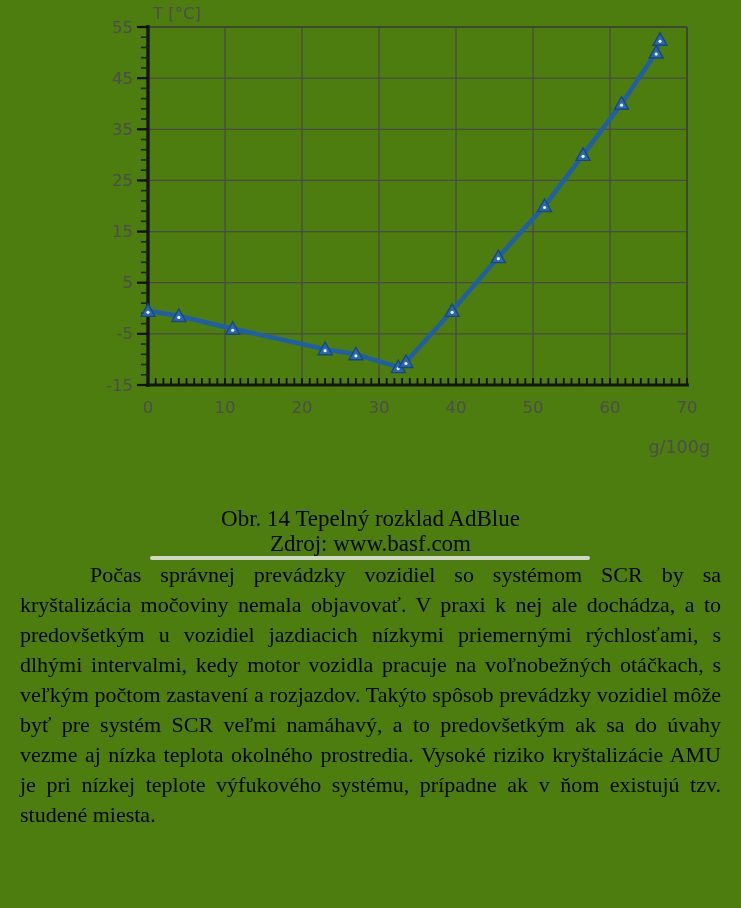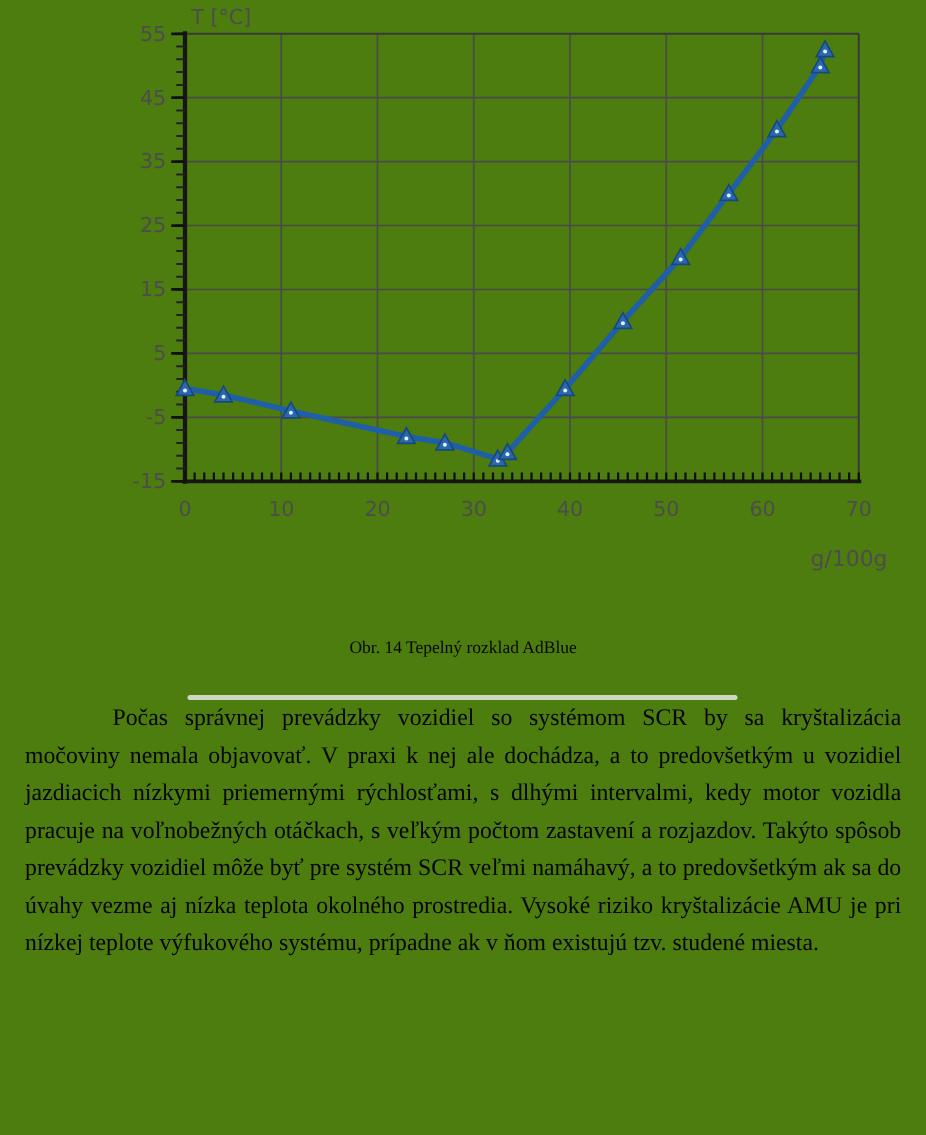--- a/index.html
+++ b/index.html
@@ -9,25 +9,25 @@
   }
   .figure{position:absolute;left:93px;top:4px;width:640px;height:466px;margin:0;}
   .figure svg{display:block;}
   svg text{font-family:"DejaVu Sans",sans-serif;fill:#4d4d4d;}
   .scan-artifact{
     position:absolute;left:150px;top:556px;width:440px;height:4px;
     background:#e6e6e6;border-radius:2px;opacity:.85;
   }
   .caption{
     position:absolute;left:0;top:506px;width:741px;text-align:center;
-    font-size:14px;line-height:25px;color:#070707;font-family:Liberation Serif, serif;
+    font-size:23px;line-height:25px;color:#070707;font-family:Liberation Serif, serif;
   }
   .body-text{
     position:absolute;left:20px;top:560px;width:701px;
-    font-size:19px;line-height:30px;text-align:justify;color:#050505;
+    font-size:22px;line-height:30px;text-align:justify;color:#050505;
   }
   .body-text p{margin:0;text-indent:70px;}
   .body-text p + p{margin-top:20px;}
 </style>
 </head>
 <body>
 
 <div class="page">
 
   <figure class="figure">
@@ -210,19 +210,20 @@
         <text x="594" y="409" text-anchor="middle" font-size="16.5" fill="#4d4d4d">70</text>
         <text x="60" y="15" text-anchor="start" font-size="16.5" fill="#5a5a5a">T [°C]</text>
         <text x="617" y="449" text-anchor="end" font-size="17.5" fill="#1a1a1a" font-family="&quot;Liberation Serif&quot;,serif">g/100g</text>
       </svg>
   </figure>
 
   <div class="scan-artifact"></div>
 
   <div class="caption">
     <div>Obr. 14 Tepelný rozklad AdBlue</div>
+    <div>Zdroj: www.basf.com</div>
   </div>
 
   <div class="body-text">
     <p>Počas správnej prevádzky vozidiel so systémom SCR by sa kryštalizácia močoviny nemala objavovať. V praxi k nej ale dochádza, a to predovšetkým u vozidiel jazdiacich nízkymi priemernými rýchlosťami, s dlhými intervalmi, kedy motor vozidla pracuje na voľnobežných otáčkach, s veľkým počtom zastavení a rozjazdov. Takýto spôsob prevádzky vozidiel môže byť pre systém SCR veľmi namáhavý, a to predovšetkým ak sa do úvahy vezme aj nízka teplota okolného prostredia. Vysoké riziko kryštalizácie AMU je pri nízkej teplote výfukového systému, prípadne ak v ňom existujú tzv. studené miesta.</p>
   </div>
 
 </div>
 
 </body></html>

